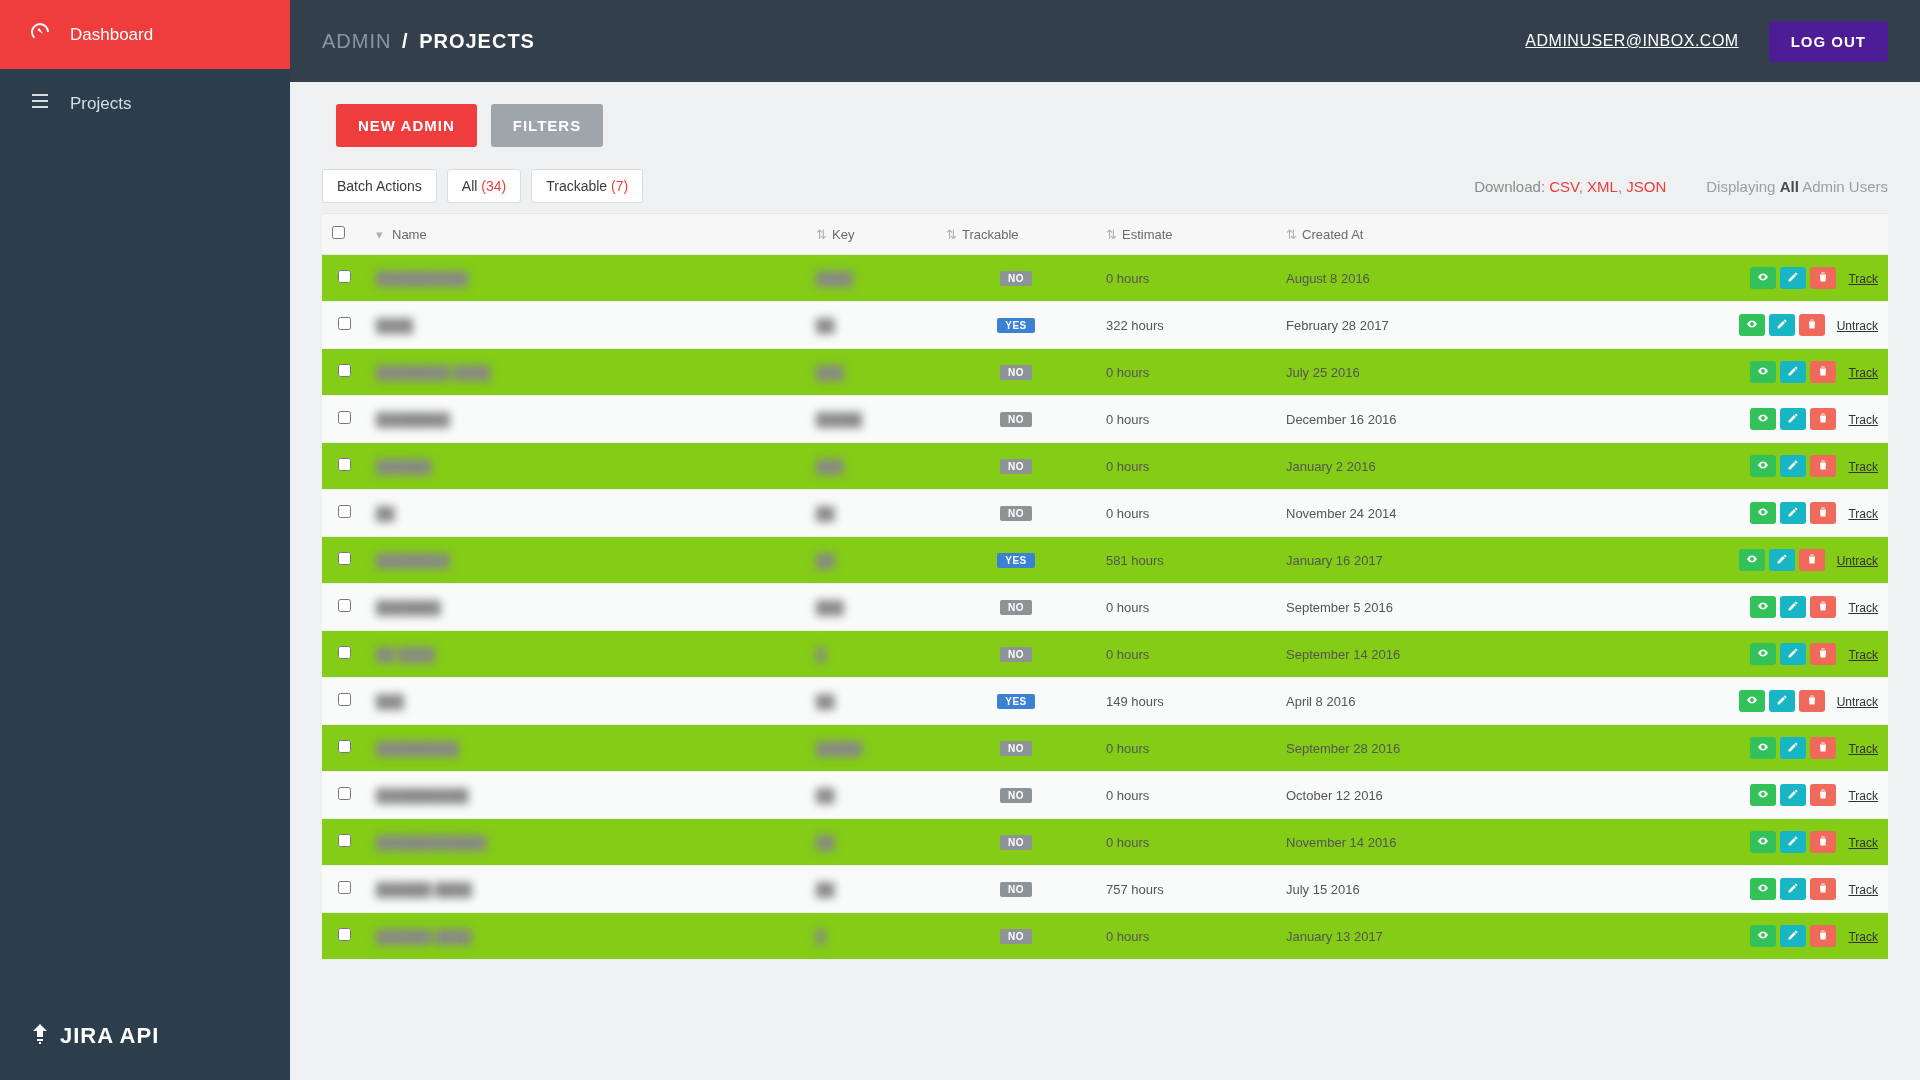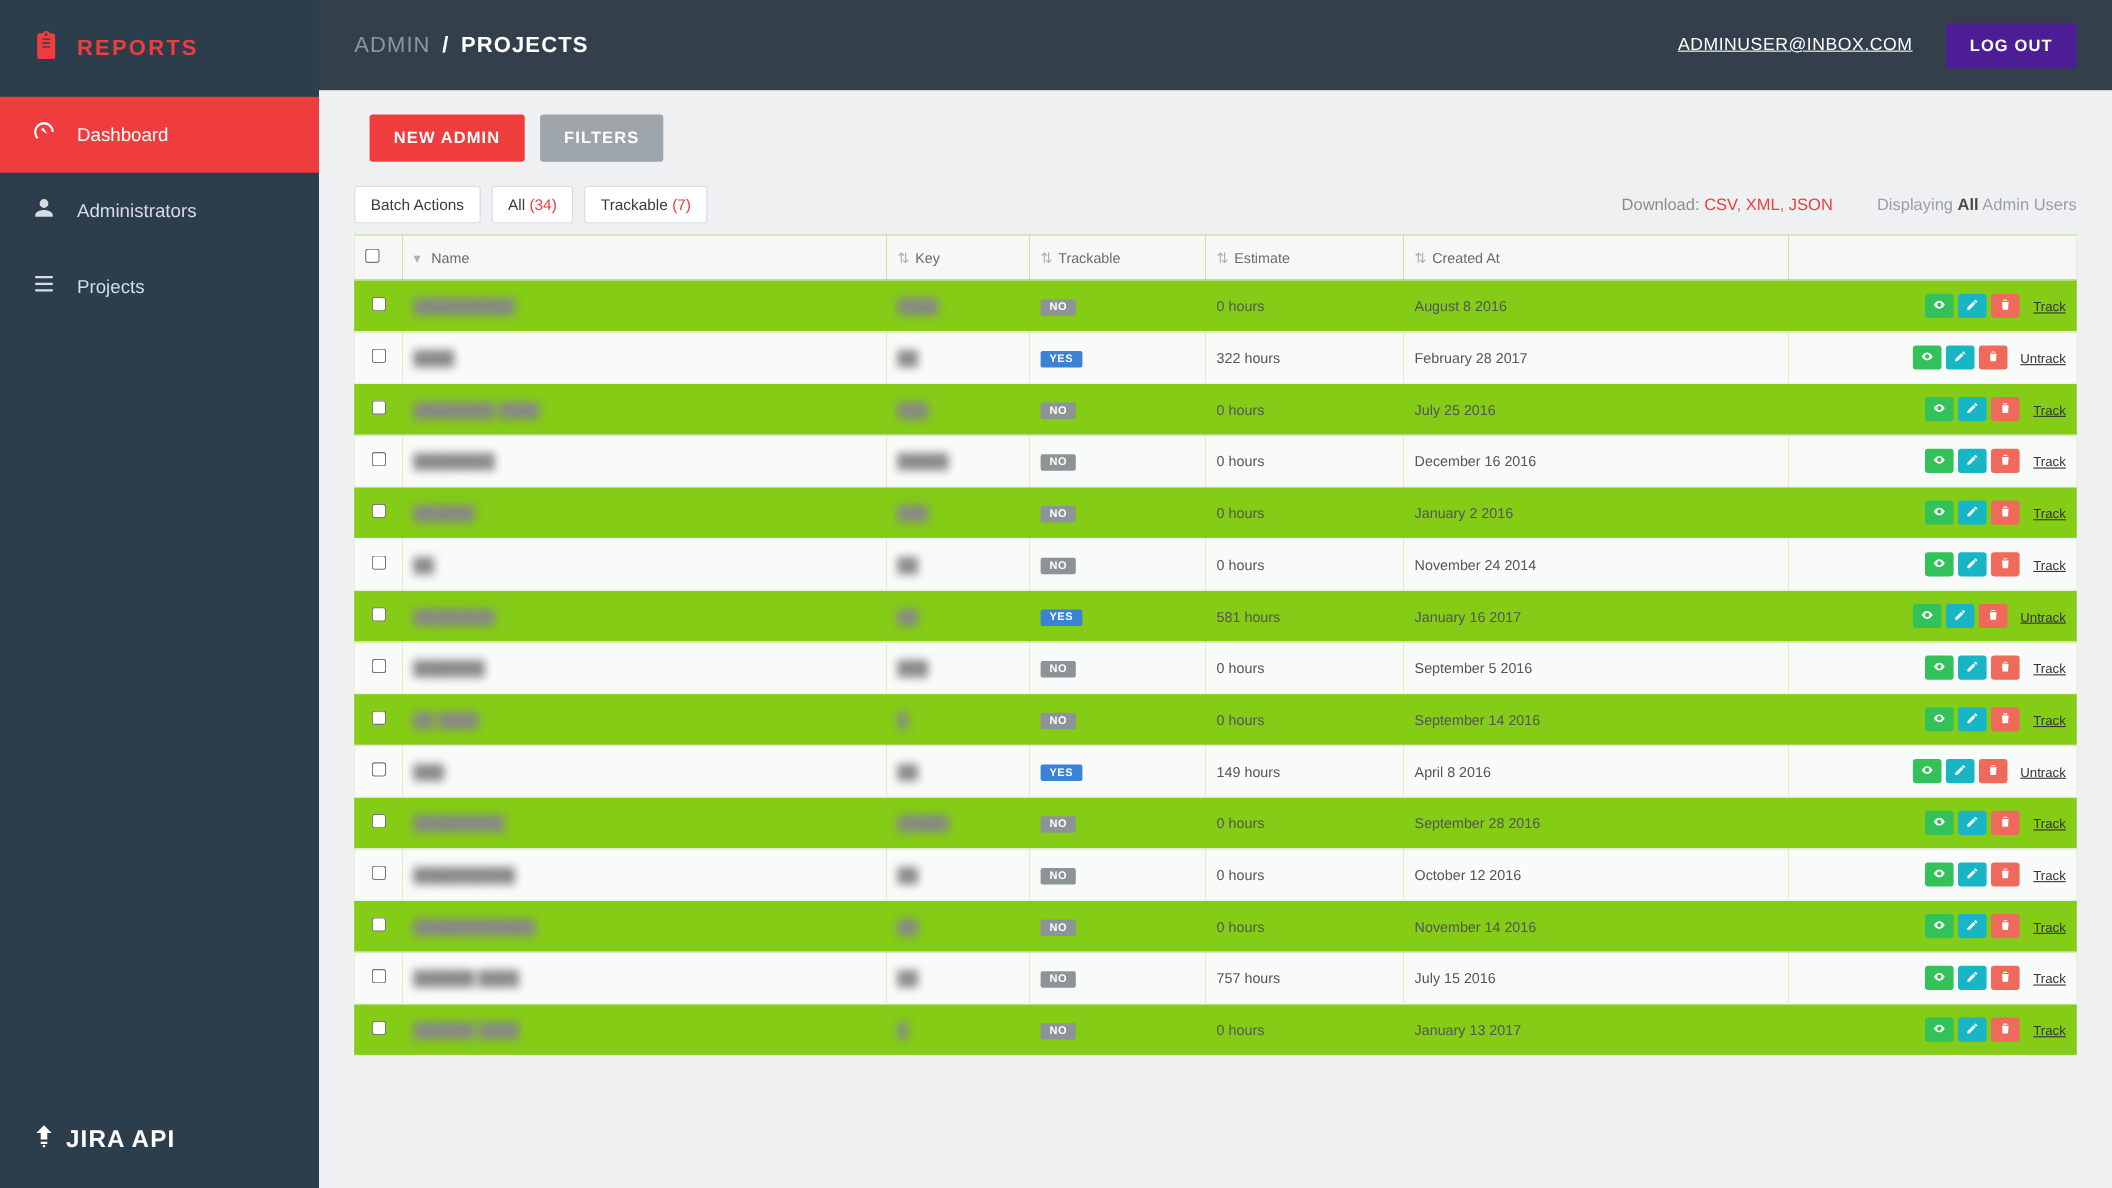--- a/index.html
+++ b/index.html
@@ -39,21 +39,21 @@
 
 table.data { width: 100%; border-collapse: collapse; background: #84cc16; font-size: 13px; color: #555; }
 table.data thead th { background: #f7f7f7; border-top: 1px solid #e6e8ea; border-bottom: 1px solid #e6e8ea; text-align: left; padding: 12px 10px; font-weight: 500; color: #6b6b6b; font-size: 13px; position: relative; }
 table.data thead th .sort-icon { display:inline-block; width:10px; height:10px; margin-right:6px; opacity:.5; }
 table.data tbody tr { border-bottom: 1px solid #eceff1; }
 table.data tbody tr:nth-child(even) { background: #f9fafa; }
 table.data td { padding: 12px 10px; vertical-align: middle; }
 .col-check { width: 44px; text-align:center; }
 .col-name { width: 440px; }
 .col-key { width: 130px; }
-.col-trackable { width: 160px; }
+.col-trackable { width: 160px; text-align: center; }
 .col-estimate { width: 180px; }
 .col-created { width: 350px; }
 .col-actions { text-align: right; padding-right: 26px; }
 
 .blur { filter: blur(4px); color:#888; }
 .badge { display: inline-block; padding: 2px 8px; border-radius: 2px; font-size: 10px; font-weight: 700; color: #fff; letter-spacing: 0.5px; }
 .badge.no { background: #8d9497; }
 .badge.yes { background: #3b82d4; }
 
 .action-btn { display: inline-flex; align-items:center; justify-content:center; width: 26px; height: 22px; border-radius: 3px; color: #fff; margin-right: 4px; cursor: pointer; }
@@ -63,43 +63,27 @@
 .action-btn svg { width: 12px; height: 12px; fill: #fff; }
 .track-link { margin-left: 8px; color: #333; font-size: 12px; text-decoration: underline; cursor: pointer; }
 
 input[type="checkbox"] { width: 13px; height: 13px; }
 </style>
 </head>
 <body>
 
 <div class="app">
   <aside class="sidebar">
-    <div class="sidebar-top">
-      <span>
-        <svg viewBox="0 0 24 24" fill="#ef3c3c">
-            <path d="M17 2h-2.2A3 3 0 0 0 12 0a3 3 0 0 0-2.8 2H7a2 2 0 0 0-2 2v16a2 2 0 0 0 2 2h10a2 2 0 0 0 2-2V4a2 2 0 0 0-2-2zm-5 0a1 1 0 1 1-1 1 1 1 0 0 1 1-1zM9 6h6v1H9zm0 3h6v1H9zm0 3h6v1H9z"></path>
-          </svg>
-      </span>
-      <span class="sidebar-title">REPORTS</span>
-    </div>
     <div class="nav-item active">
       <span>
         <svg viewBox="0 0 24 24">
             <path d="M12 3a9 9 0 0 0-9 9 9 9 0 0 0 2.6 6.4l1.4-1.4A7 7 0 1 1 19 12h2a9 9 0 0 0-9-9zm-.8 5 4 6-6-4z"></path>
           </svg>
       </span>
       <span>Dashboard</span>
-    </div>
-    <div class="nav-item">
-      <span>
-        <svg viewBox="0 0 24 24">
-            <path d="M12 12a4 4 0 1 0-4-4 4 4 0 0 0 4 4zm0 2c-4 0-8 2-8 5v1h16v-1c0-3-4-5-8-5z"></path>
-          </svg>
-      </span>
-      <span>Administrators</span>
     </div>
     <div class="nav-item">
       <span>
         <svg viewBox="0 0 24 24">
             <path d="M4 5h16v2H4zm0 6h16v2H4zm0 6h16v2H4z"></path>
           </svg>
       </span>
       <span>Projects</span>
     </div>
     <div class="sidebar-footer">

